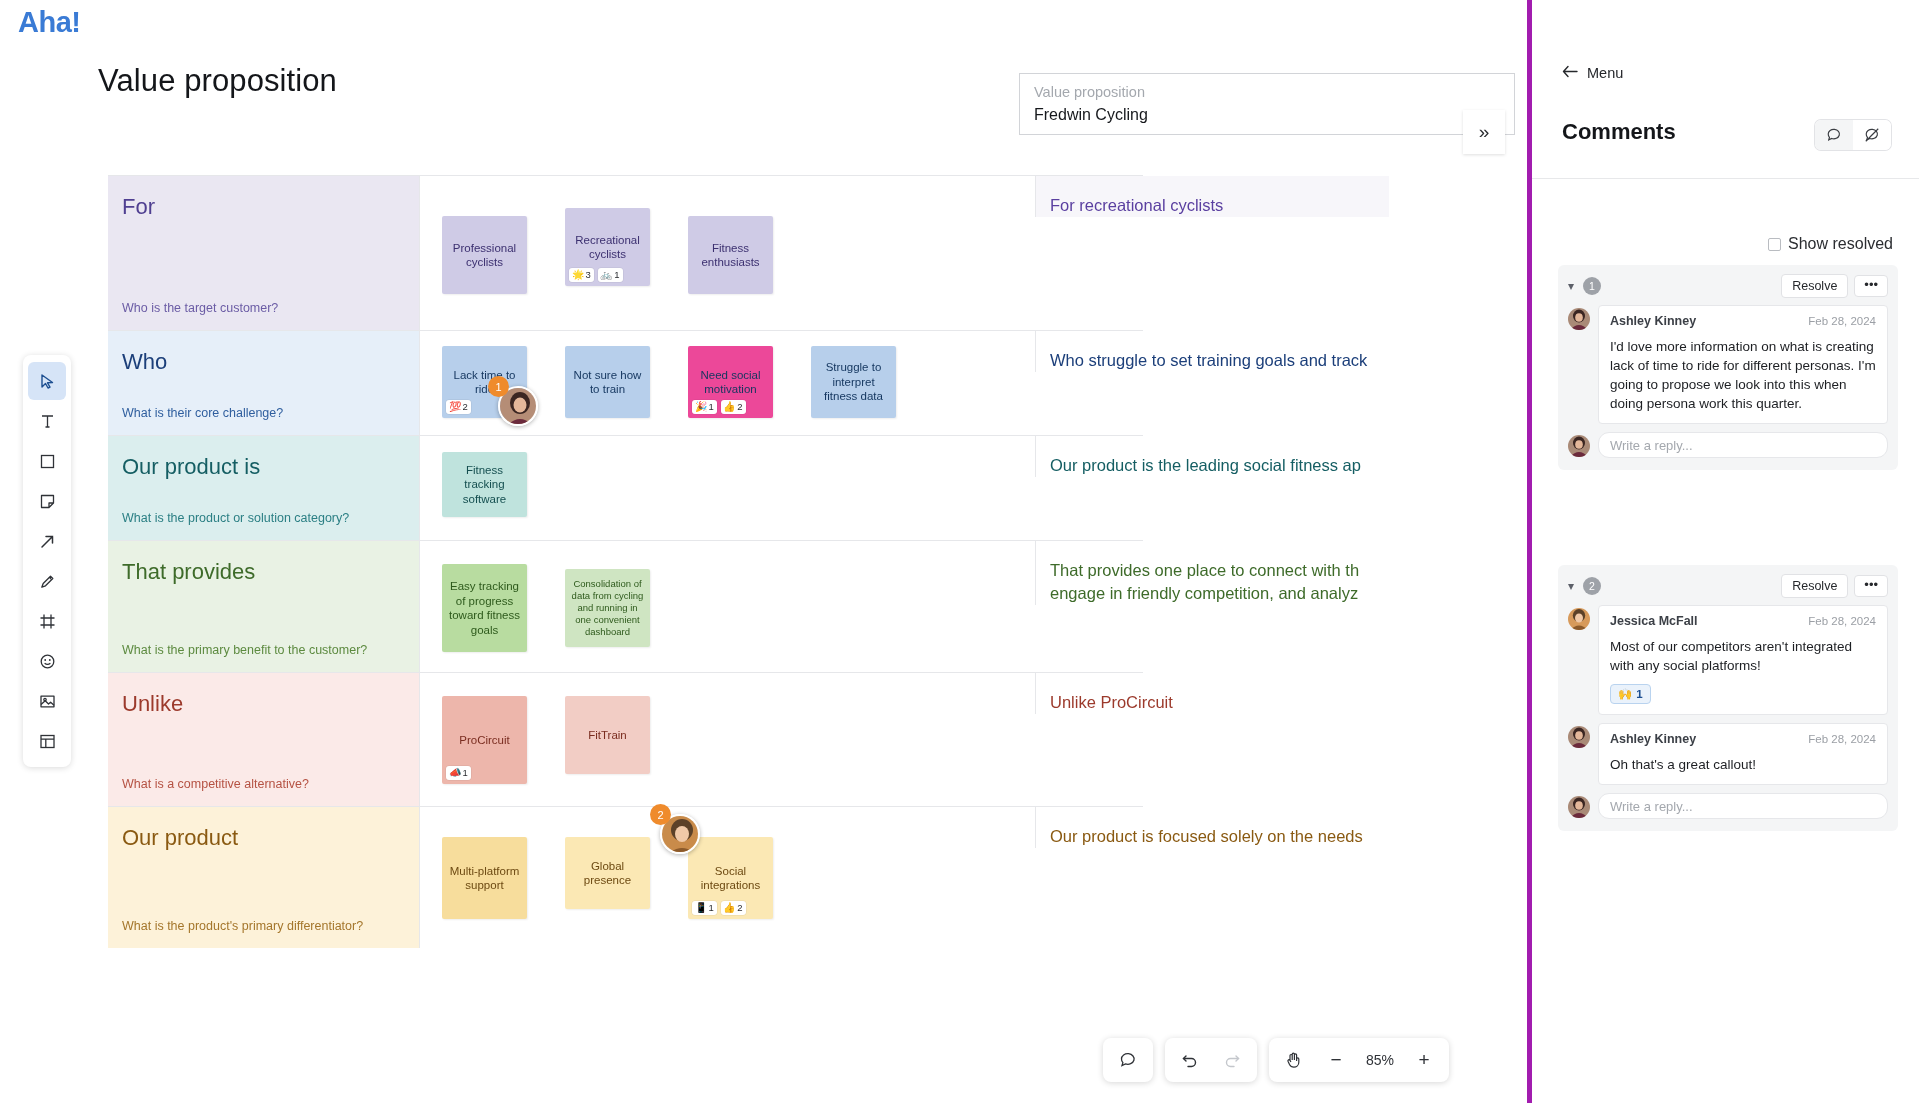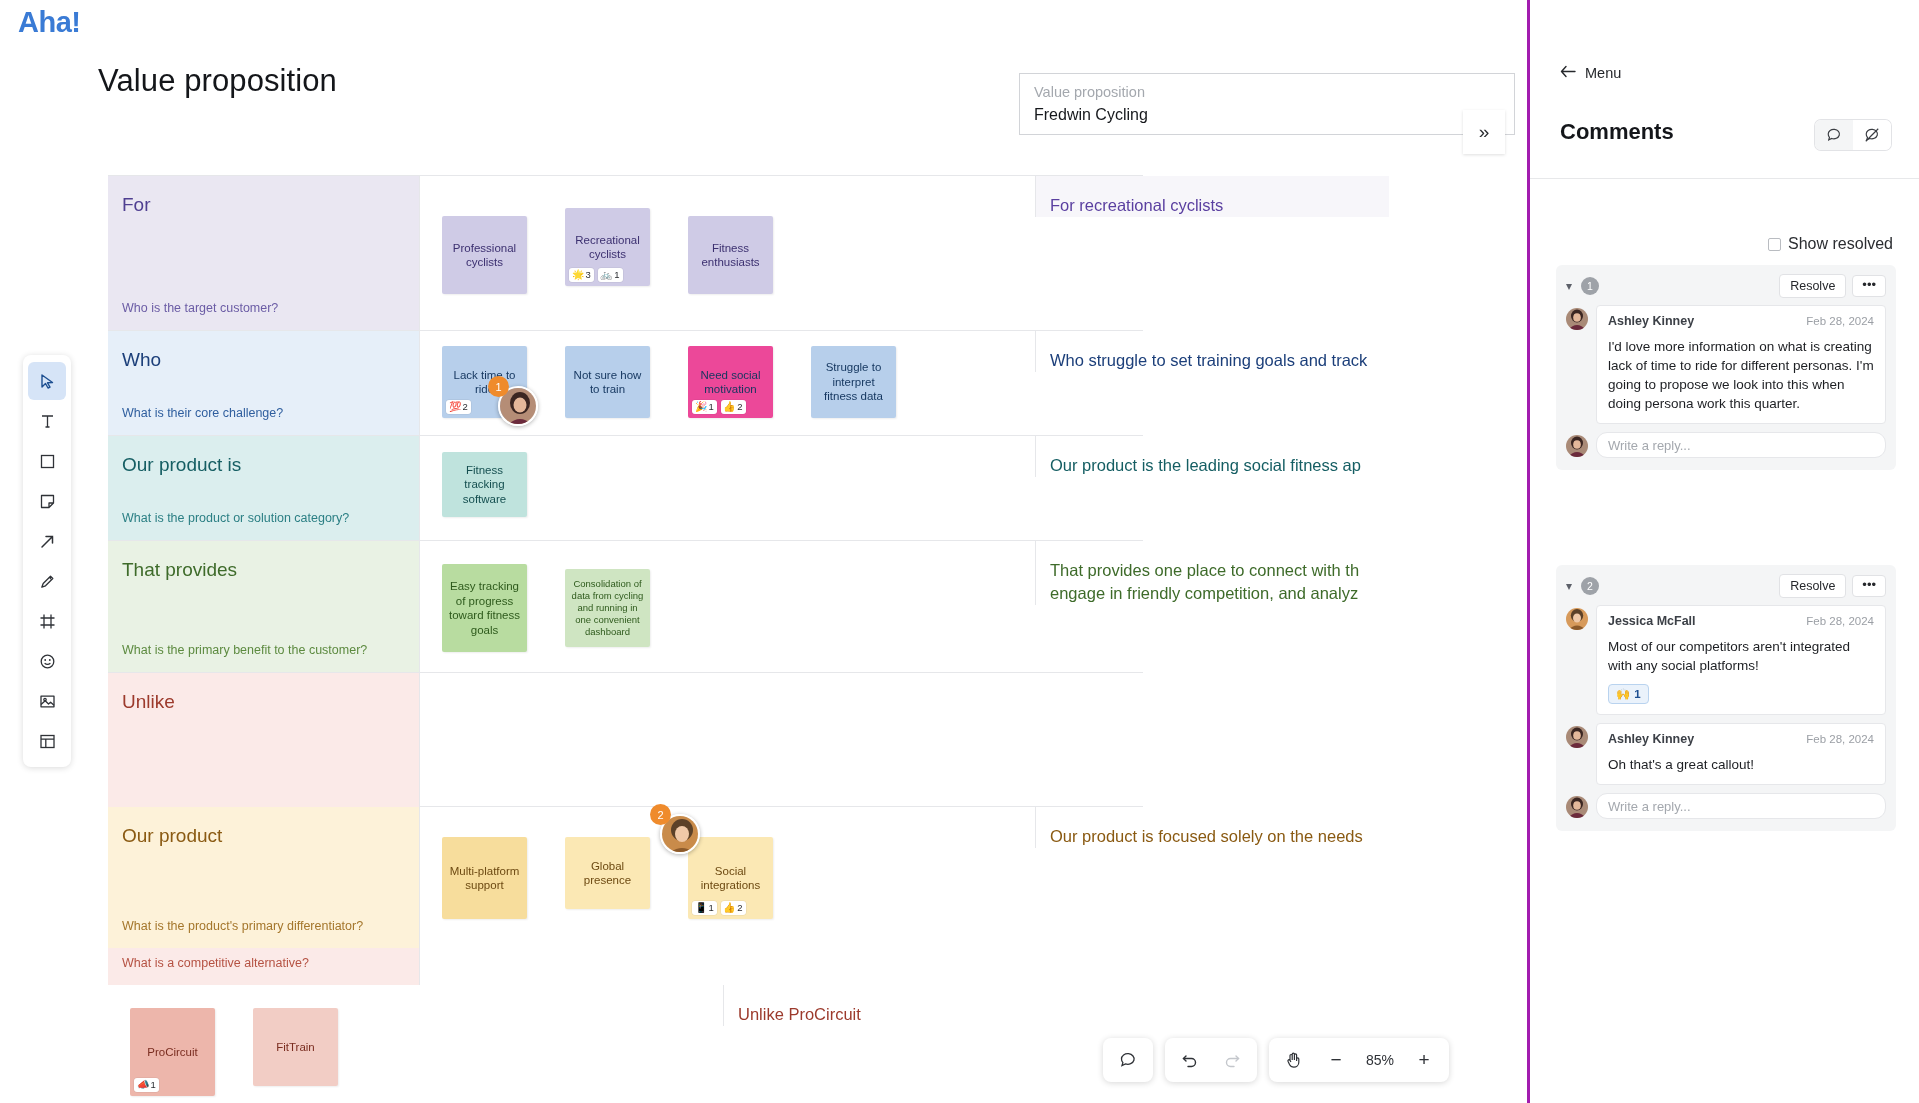--- a/index.html
+++ b/index.html
@@ -64,21 +64,21 @@
 
   
   .board { position: absolute; left: 108px; top: 175px; width: 1035px; height: 843px; }
   .row { position: relative; display: flex; width: 1035px; border-bottom: 1px solid #e6e7ea; }
   .row:first-child { border-top: 1px solid #e6e7ea; }
   .rowlabel {
     position: relative; width: 312px; flex: 0 0 312px;
     padding: 18px 14px 0 14px;
     border-right: 1px solid #e6e7ea;
   }
-  .rowlabel .ttl { font-size: 19px; font-weight: 400; }
+  .rowlabel .ttl { font-size: 22px; font-weight: 400; }
   .rowlabel .sub { position: absolute; left: 14px; bottom: 15px; font-size: 12.5px; }
   .rowcells { position: relative; flex: 1; display: flex; align-items: flex-start; }
   .notecol { position: relative; width: 123px; flex: 0 0 123px; }
   .statement {
     position: relative; width: 354px; flex: 0 0 354px;
     border-left: 1px solid #e6e7ea;
     padding: 18px 16px 0 14px;
     font-size: 16.5px; line-height: 23px; overflow: hidden; white-space: nowrap;
   }
   .statement.wrap { white-space: normal; }
@@ -128,21 +128,21 @@
     min-width: 42px; height: 38px; border-radius: 6px;
     display: flex; align-items: center; justify-content: center;
     color: #2f3237; font-size: 15px;
   }
   .bbtn.dim { color: #c4c7cc; }
   .zoomlabel { font-size: 14px; color: #2f3237; min-width: 46px; text-align: center; }
 
   
   .panel {
     position: absolute; right: 0; top: 0; width: 392px; height: 1103px;
-    background: #fff; border-left: 3px solid #a21caf;
+    background: #fff; border-left: 5px solid #a21caf;
   }
   .panel-menu {
     position: absolute; left: 30px; top: 65px;
     display: flex; align-items: center; gap: 9px;
     font-size: 14.5px; color: #26282c;
   }
   .panel-title {
     position: absolute; left: 30px; top: 119px;
     font-size: 22px; font-weight: bold; color: #14161a;
   }
@@ -419,21 +419,21 @@
             <div class="txt">Consolidation of data from cycling and running in one convenient dashboard</div>
           </div>
         </div>
         <div class="notecol"></div>
         <div class="notecol"></div>
         <div class="notecol"></div>
         <div class="statement wrap" style="background:#fff;color:#3e6b2a;"><span>That provides one place to connect with th engage in friendly competition, and analyz</span></div>
       </div>
     </div>
 
-    <div class="row" style="height:134px;flex-direction:column;">
+    <div class="row" style="height:134px;">
       <div class="rowlabel" style="background:#fbeae8;">
         <div class="ttl" style="color:#9c3a2c;">Unlike</div>
         <div class="sub" style="color:#b55243;">What is a competitive alternative?</div>
       </div>
       <div class="rowcells">
         <div class="notecol" style="padding:23px 0 0 22px;">
           <div class="note" style="background:#edb6ab;color:#7a2d20;height:88px;">
             <div class="txt">ProCircuit</div>
             <div class="reactions">
               <div class="reaction">

